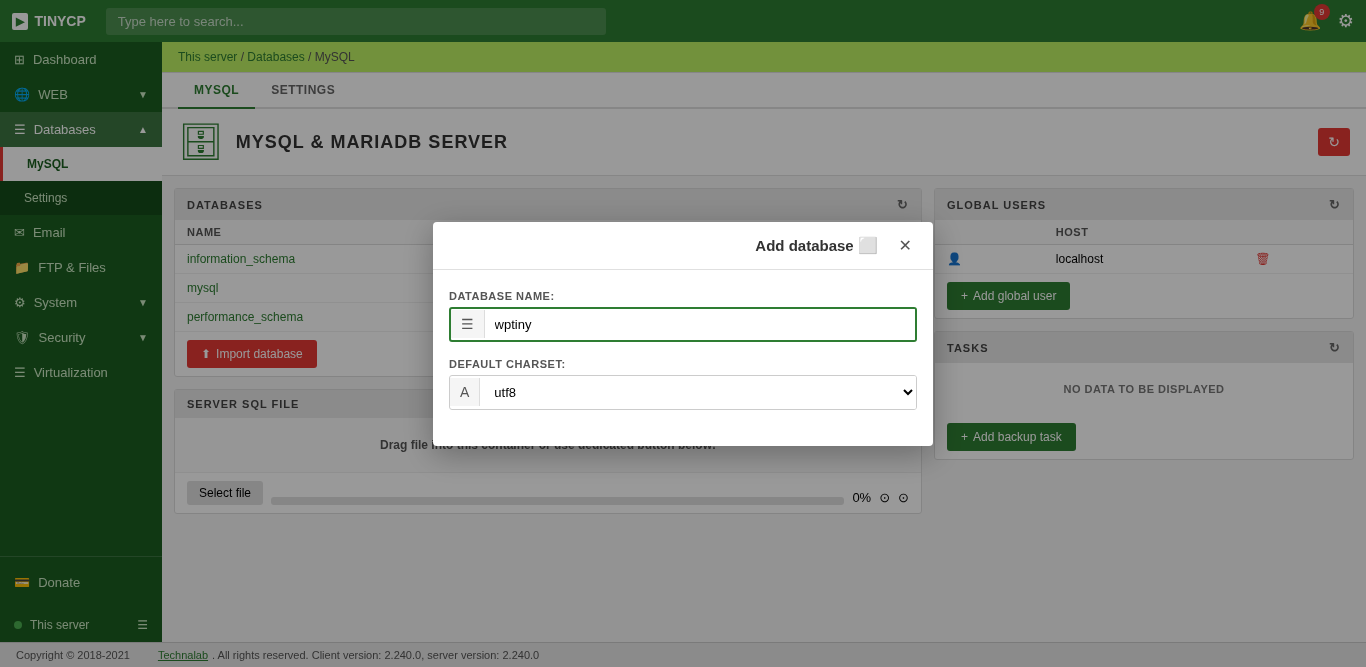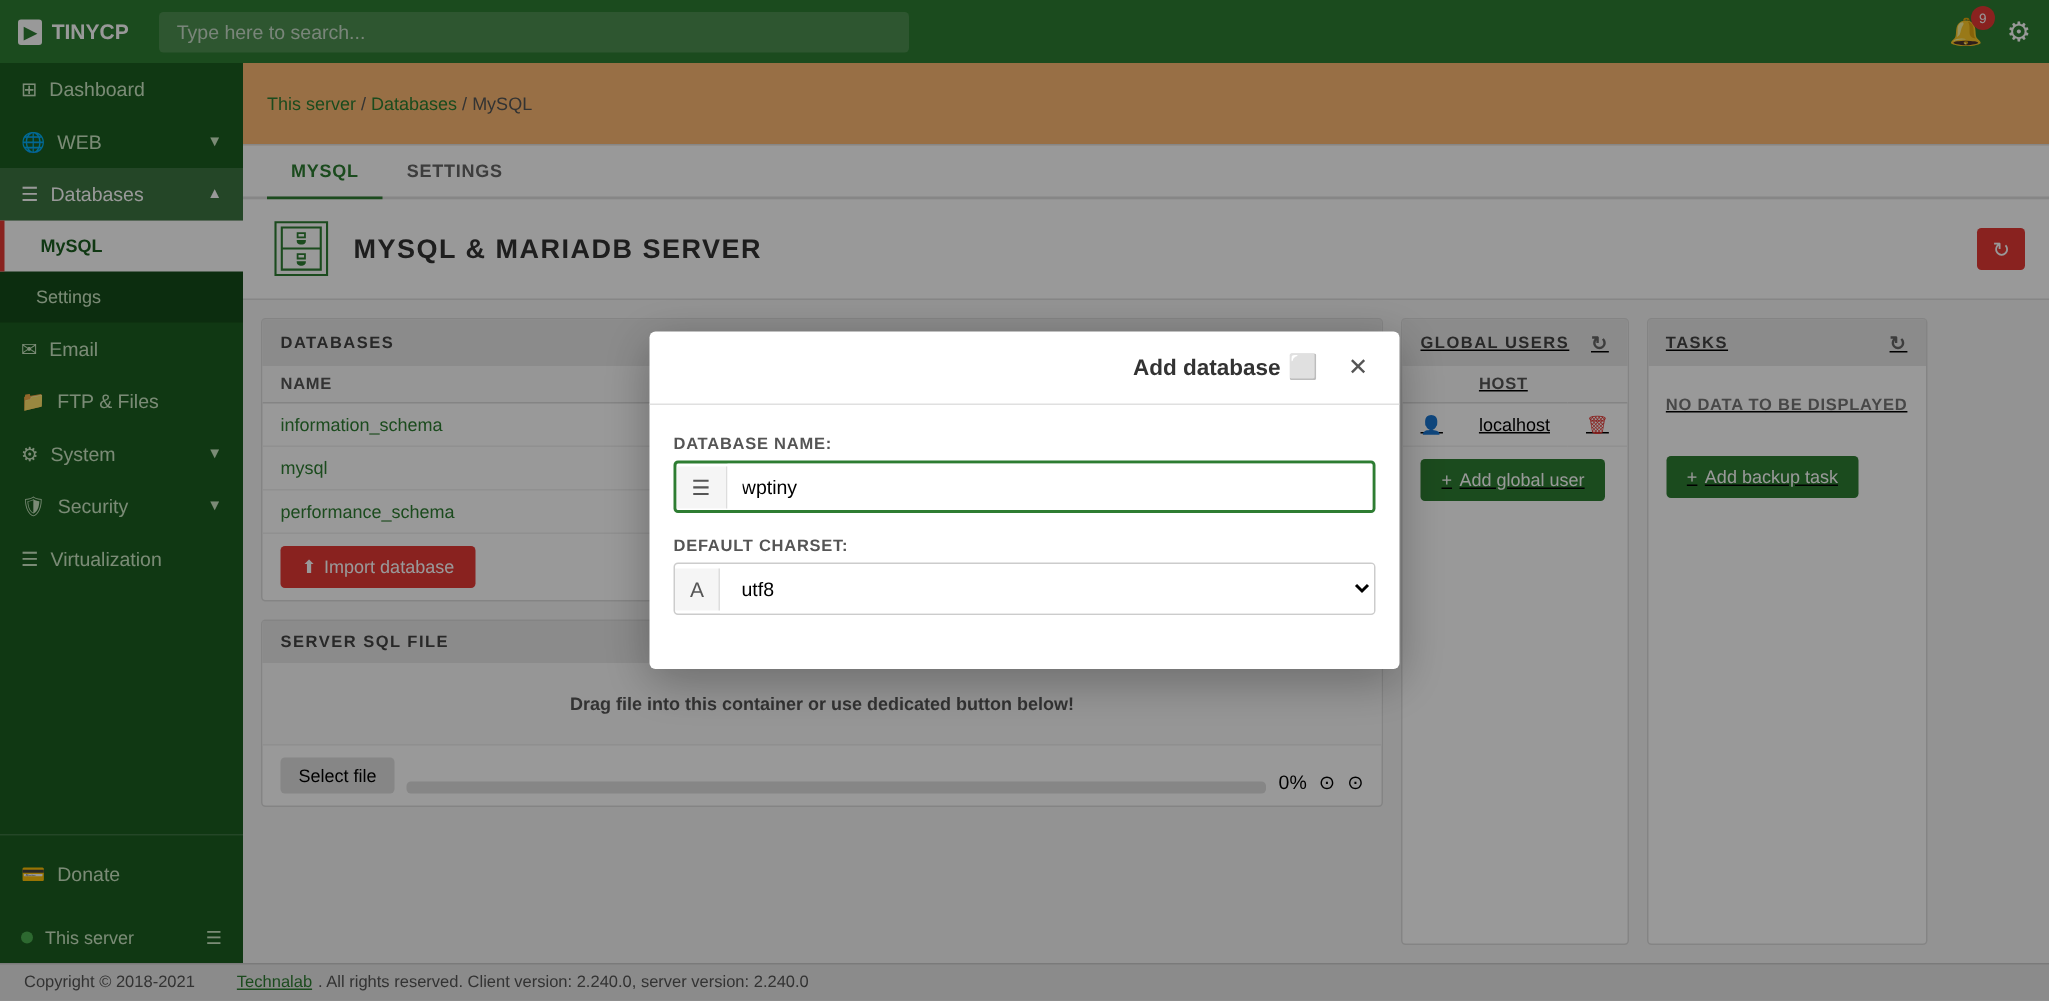--- a/index.html
+++ b/index.html
@@ -47,40 +47,40 @@
     }
     .sidebar-item.active { background: rgba(255,255,255,0.15); color: #fff; }
     .sidebar-item.selected { background: #fff; color: #1b5e20; font-weight: bold; border-left: 3px solid #e53935; }
     .sidebar-section { background: rgba(0,0,0,0.2); }
     .sidebar-section .sidebar-item { padding-left: 24px; font-size: 12px; }
     .sidebar-chevron { margin-left: auto; font-size: 10px; }
     .sidebar-bottom { margin-top: auto; border-top: 1px solid rgba(255,255,255,0.15); padding: 8px 0; }
 
     
     .content { flex: 1; display: flex; flex-direction: column; overflow: hidden; background: #f5f5f5; }
-    .breadcrumb { padding: 20px 16px; font-size: 12px; color: #555; background: #fdba74; border-bottom: 1px solid #e0e0e0; }
+    .breadcrumb { padding: 8px 16px; font-size: 12px; color: #555; background: #bef264; border-bottom: 1px solid #e0e0e0; }
     .breadcrumb a { color: #2e7d32; text-decoration: none; }
     .breadcrumb span { color: #555; }
 
     
     .page-tabs { background: #fff; border-bottom: 2px solid #e0e0e0; display: flex; padding: 0 16px; }
     .page-tab { padding: 10px 16px; font-size: 12px; font-weight: bold; color: #666; cursor: pointer; border-bottom: 2px solid transparent; margin-bottom: -2px; letter-spacing: 0.5px; }
     .page-tab.active { color: #2e7d32; border-bottom-color: #2e7d32; }
 
     
     .page-header { background: #fff; padding: 12px 16px; display: flex; align-items: center; gap: 12px; border-bottom: 1px solid #e0e0e0; }
     .page-header-icon { color: #2e7d32; font-size: 32px; }
     .page-header-title { font-size: 18px; font-weight: bold; color: #333; letter-spacing: 1px; }
     .page-header-actions { margin-left: auto; }
     .btn-icon { background: #e53935; color: #fff; border: none; border-radius: 3px; padding: 6px 10px; cursor: pointer; font-size: 14px; }
 
     
     .panels { display: flex; flex: 1; overflow: hidden; gap: 0; padding: 12px; gap: 12px; }
     .panel-left { flex: 1; display: flex; flex-direction: column; gap: 12px; overflow-y: auto; }
-    .panel-right { width: 420px; display: flex; flex-direction: row; gap: 12px; overflow-y: auto; text-decoration: underline; }
+    .panel-right { width: 420px; display: flex; flex-direction: column; gap: 12px; overflow-y: auto; }
 
     .panel-box { background: #fff; border: 1px solid #ddd; border-radius: 3px; }
     .panel-box-header {
       background: #e8e8e8; padding: 8px 12px; font-size: 11px; font-weight: bold; letter-spacing: 1px; color: #444; display: flex; align-items: center; justify-content: space-between;
     }
     .panel-box-header .refresh-icon { cursor: pointer; color: #666; font-size: 13px; }
 
     
     .db-table { width: 100%; border-collapse: collapse; }
     .db-table th { padding: 6px 12px; font-size: 11px; font-weight: bold; color: #555; text-align: left; border-bottom: 1px solid #ddd; letter-spacing: 0.5px; background: #fafafa; }

